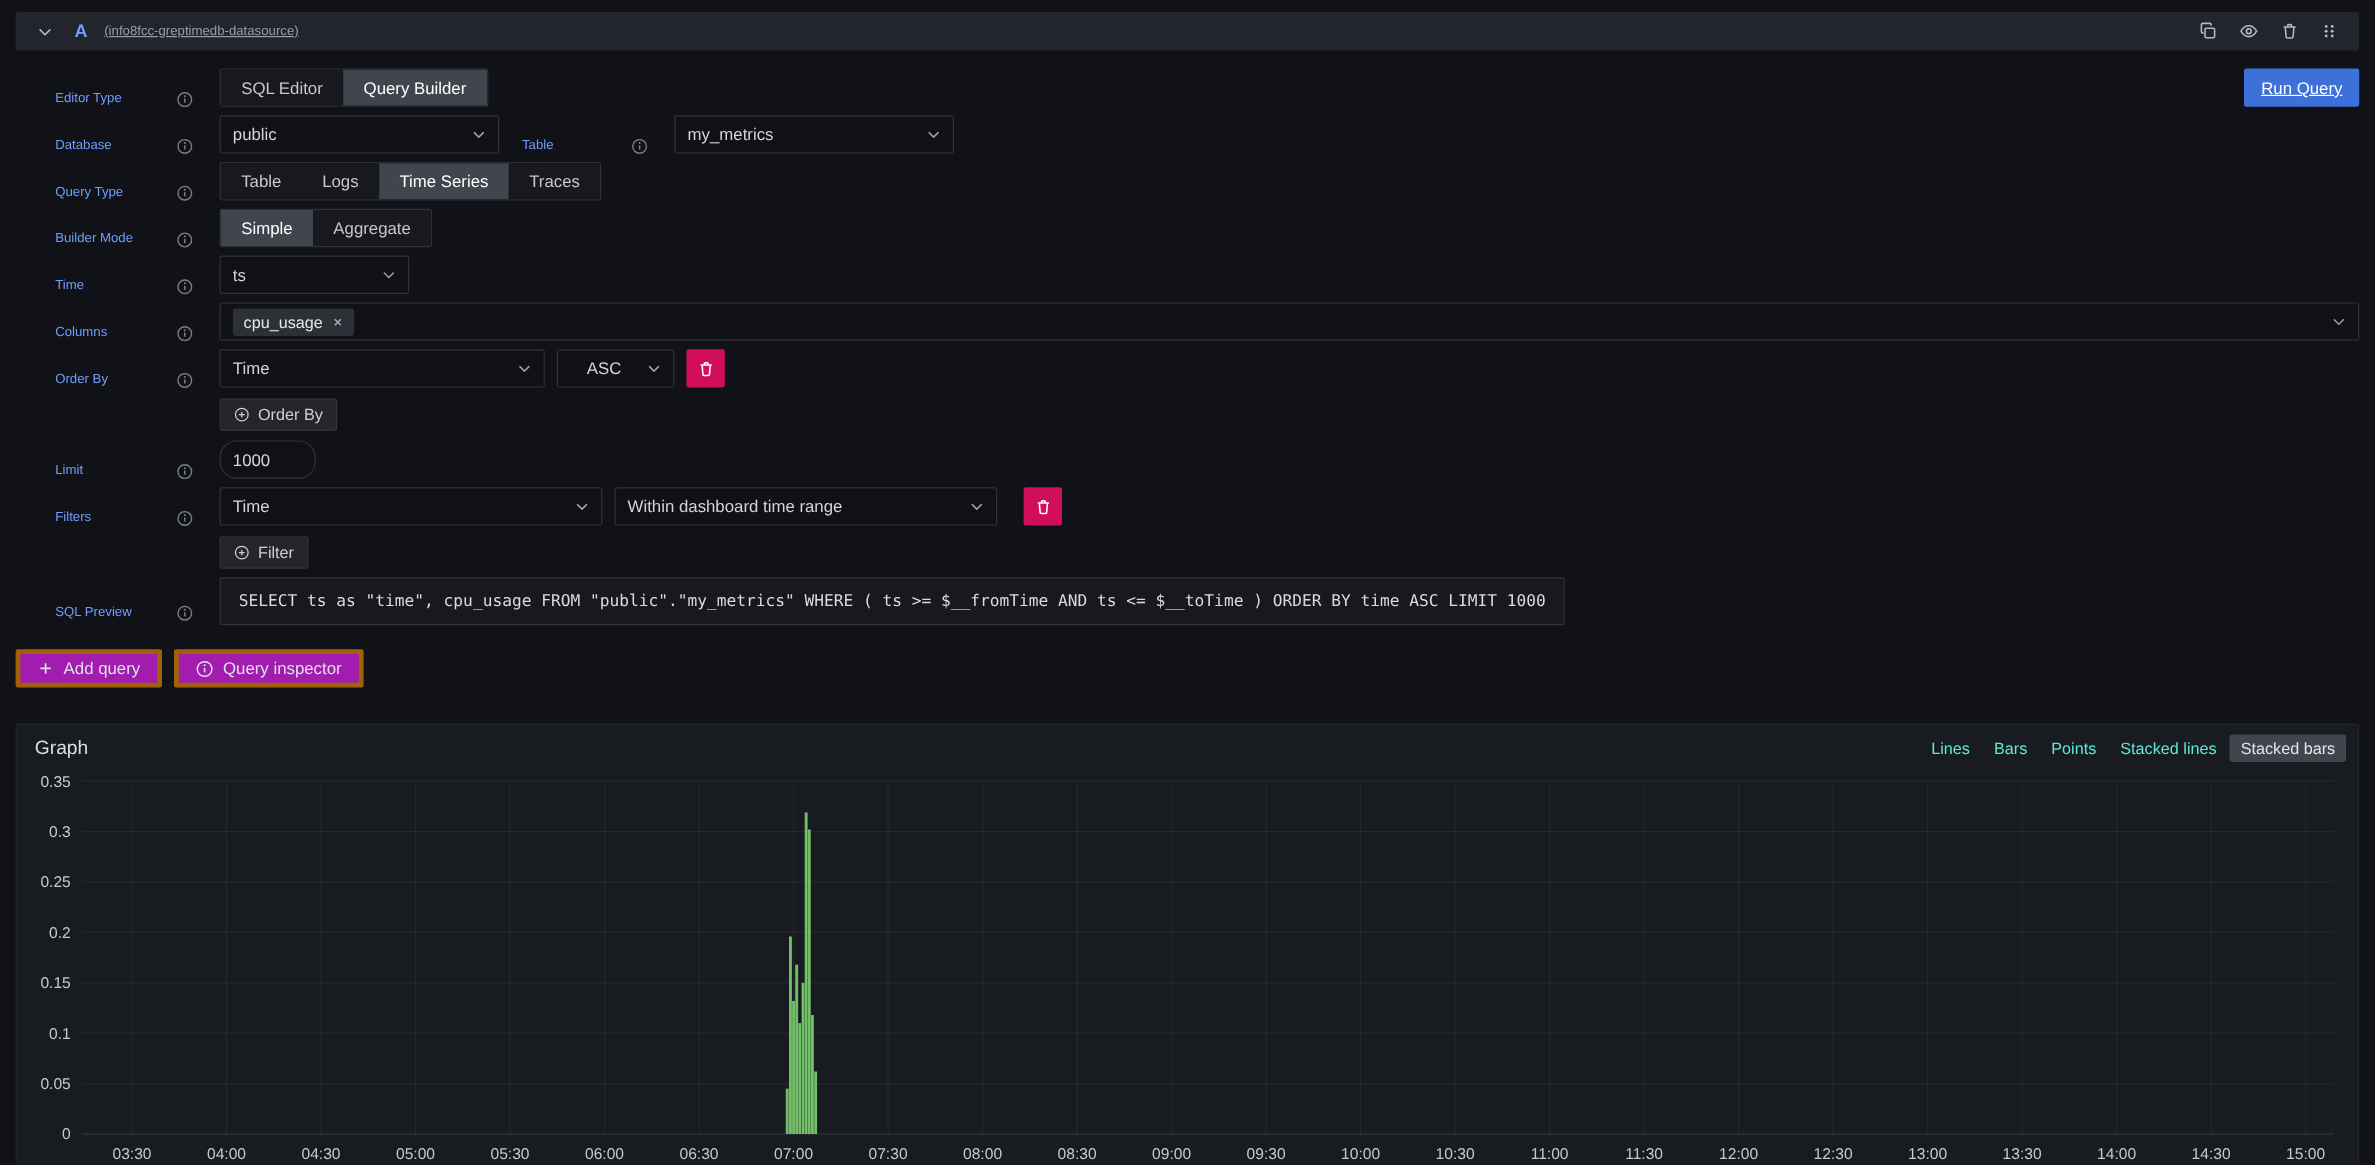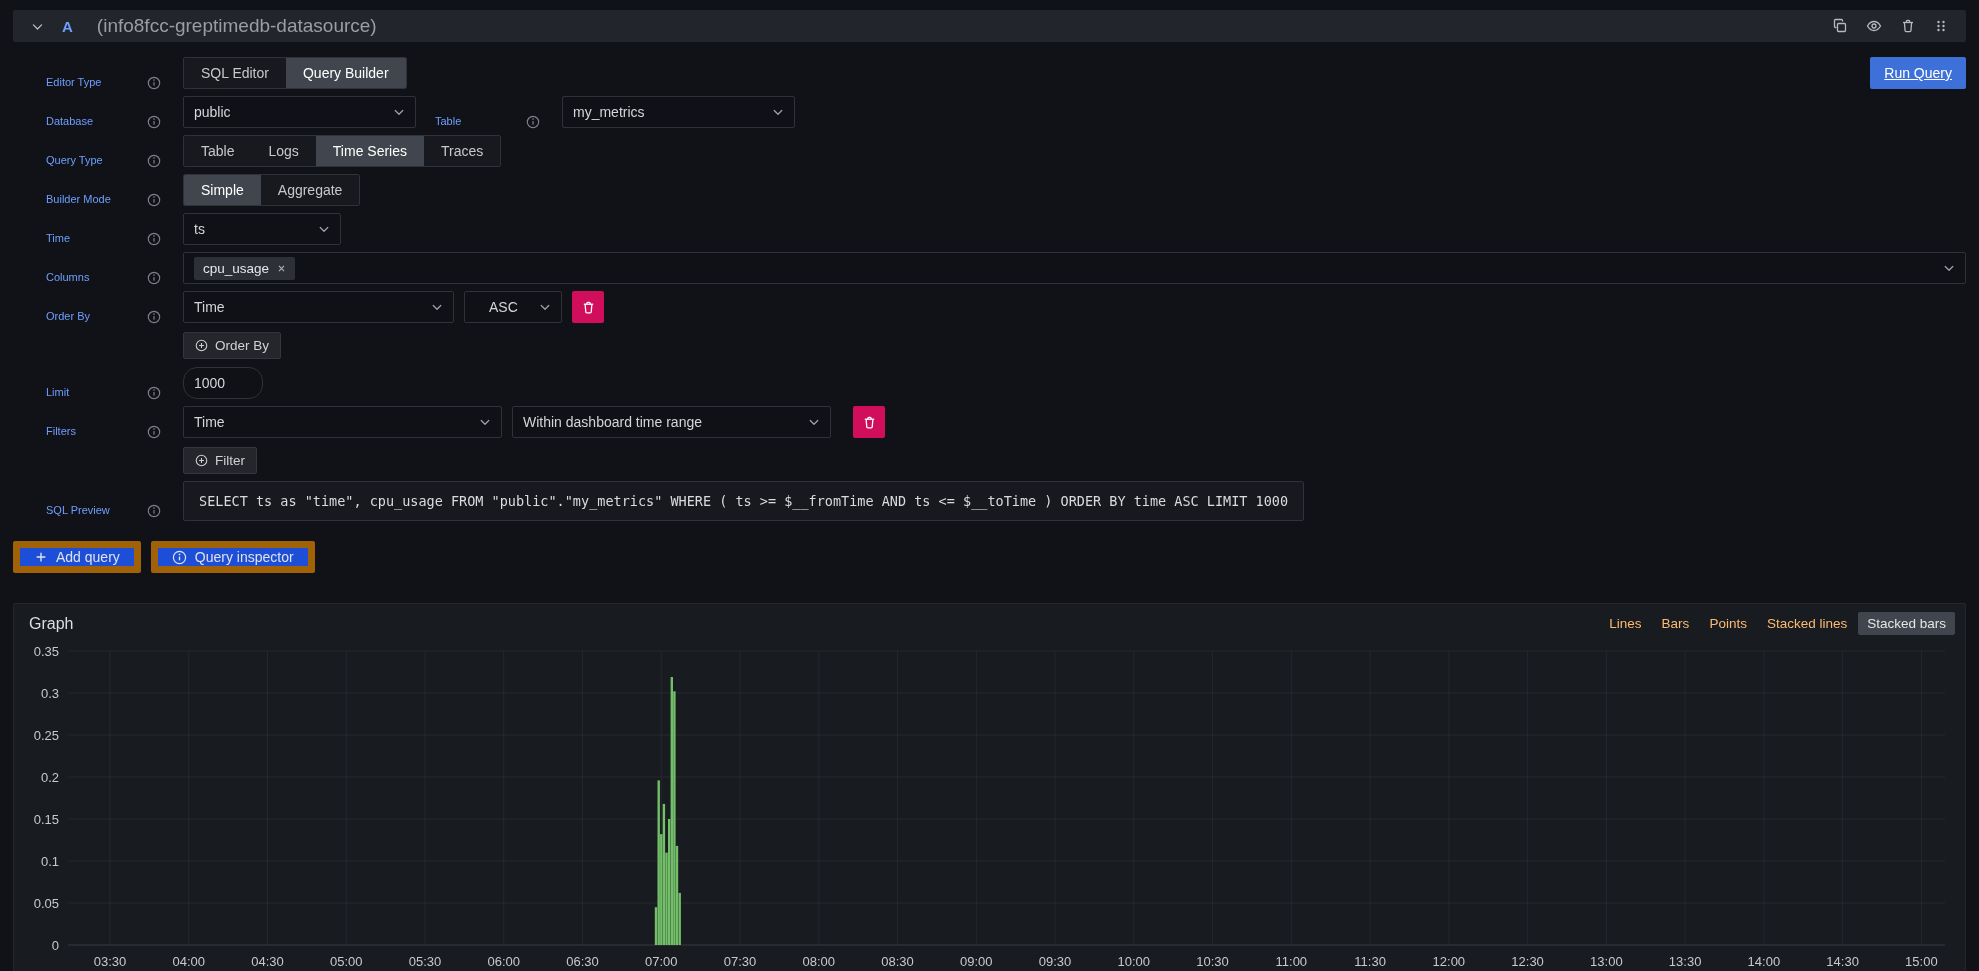--- a/index.html
+++ b/index.html
@@ -13,21 +13,21 @@
   }
   .page { padding: 10px 13px; }
 
   
   .query-header {
     height: 32px; background: #22252b; border-radius: 2px;
     display: flex; align-items: center; padding: 0 12px; gap: 6px;
   }
   .hicon { color: #b6b9c0; display: inline-flex; align-items: center; padding: 2px 6px; cursor: pointer; }
   .refid { color: #6e9fff; font-weight: 700; font-size: 15px; margin-left: 6px; cursor: pointer; }
-  .ds-name { color: #9b9da5; font-size: 19px; margin-left: 18px; }
+  .ds-name { color: #9b9da5; font-size: 11px; margin-left: 8px; text-decoration: underline; }
   .spacer { flex: 1; }
 
   
   .query-body { padding: 14px 0 0 33px; }
   .frow { display: flex; align-items: center; margin-bottom: 5px; min-height: 32px; gap: 10px; }
   .flabel {
     width: 127px; flex-shrink: 0; display: flex; align-items: flex-start; justify-content: space-between;
     padding-right: 12px; color: #6e9fff; font-size: 11px; font-weight: 500; margin-top: 20px;
   }
   .flabel.inline { width: 117px; margin-left: 9px; }
@@ -45,21 +45,21 @@
     background: #17191e; color: #c7c8cc; border: none; font: inherit; font-size: 14px;
     padding: 0 17px; height: 100%; cursor: pointer;
   }
   .seg-opt.active { background: #41454d; color: #ffffff; font-weight: 500; }
 
   .btn {
     height: 32px; border-radius: 2px; border: none; font: inherit; font-size: 14px;
     display: inline-flex; align-items: center; gap: 8px; padding: 0 14px; cursor: pointer;
   }
   .btn-primary { background: #3d71d9; color: #fff; font-weight: 500; text-decoration: underline; }
-  .btn-secondary { background: #1d4ed8; color: #e1e2e6; border: 7px solid #a16207; }
+  .btn-secondary { background: #a21caf; color: #e1e2e6; border: 4px solid #a16207; }
   .btn-danger { background: #d10e5c; color: #fff; width: 32px; padding: 0; justify-content: center; }
   .btn-small {
     height: 27px; font-size: 13.5px; padding: 0 11px; gap: 7px;
     background: #24262c; border: 1px solid #33363c; color: #cfd0d5;
   }
   .indent { margin-left: 137px; }
 
   .tag {
     display: inline-flex; align-items: center; gap: 8px; background: #2d3036;
     border-radius: 2px; padding: 4px 9px; font-size: 13.5px; color: #e6e7ea;
@@ -80,21 +80,21 @@
   .footer-row { display: flex; gap: 10px; margin-top: 20px; }
 
   
   .panel {
     margin-top: 30px; background: #181b1f; border: 1px solid #24262c; border-radius: 2px;
     padding-bottom: 6px;
   }
   .panel-header { display: flex; align-items: center; justify-content: space-between; padding: 8px 10px 6px 15px; text-align: right; }
   .panel-title { font-size: 16px; font-weight: 500; color: #dddee2; }
   .mode-group { display: flex; gap: 2px; align-items: center; }
-  .mode-opt { font-size: 13.5px; color: #fdba74; padding: 4px 9px; border-radius: 2px; cursor: pointer; }
+  .mode-opt { font-size: 13.5px; color: #5eead4; padding: 4px 9px; border-radius: 2px; cursor: pointer; }
   .mode-opt.active { background: #41454d; color: #e5e5e5; }
   .chart-wrap { padding: 0 8px; }
   #graph-svg { display: block; }
   #graph-svg text { font: 13px "Liberation Sans", sans-serif; fill: #c8c9ce; }
   .legend-row { display: flex; align-items: center; gap: 9px; padding: 4px 0 6px 17px; cursor: pointer; }
   .legend-mark { width: 15px; height: 4px; border-radius: 2px; background: #73bf69; }
   .legend-label { font-size: 13.5px; color: #c7c8cc; }
 </style>
 </head>
 <body>

